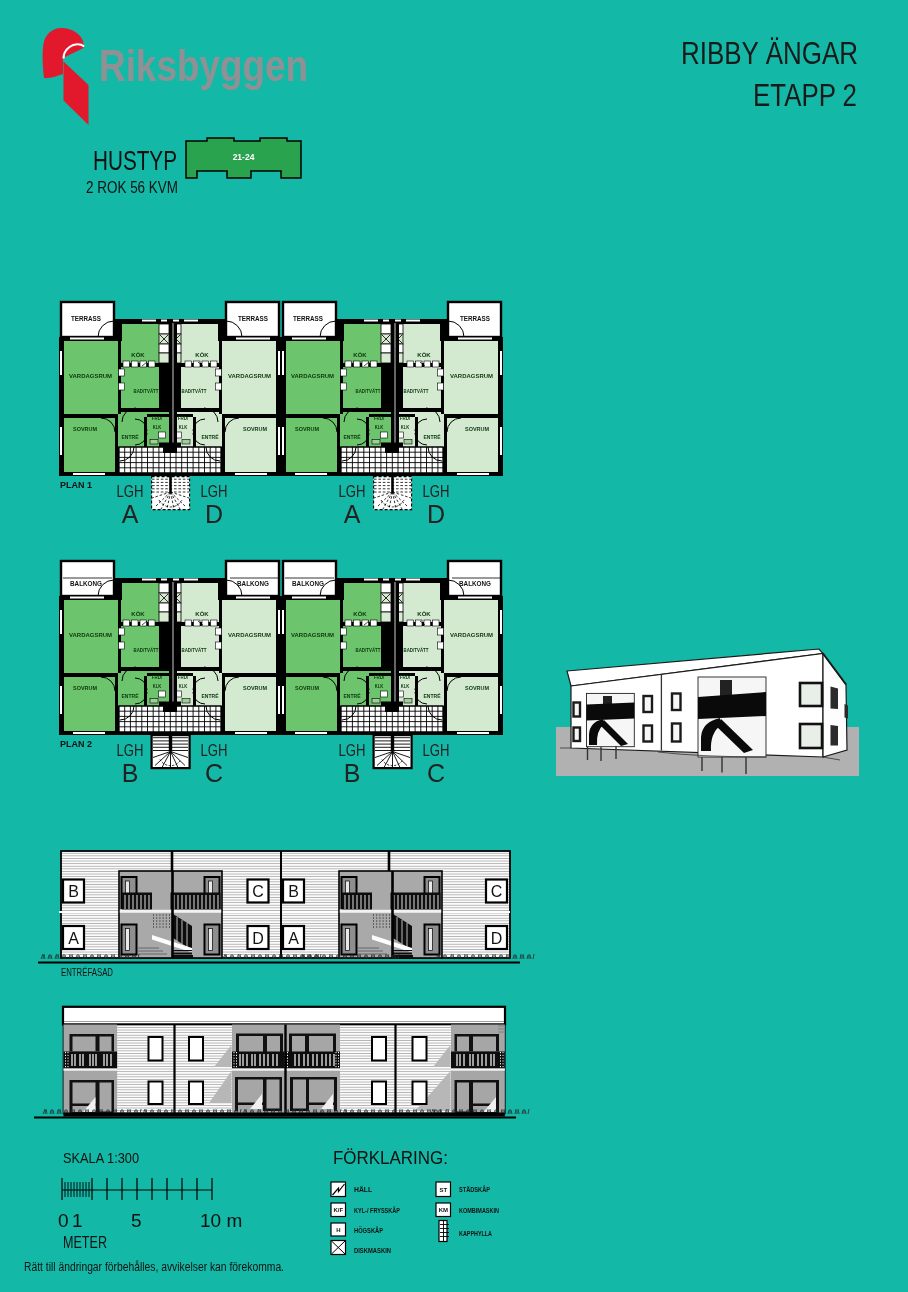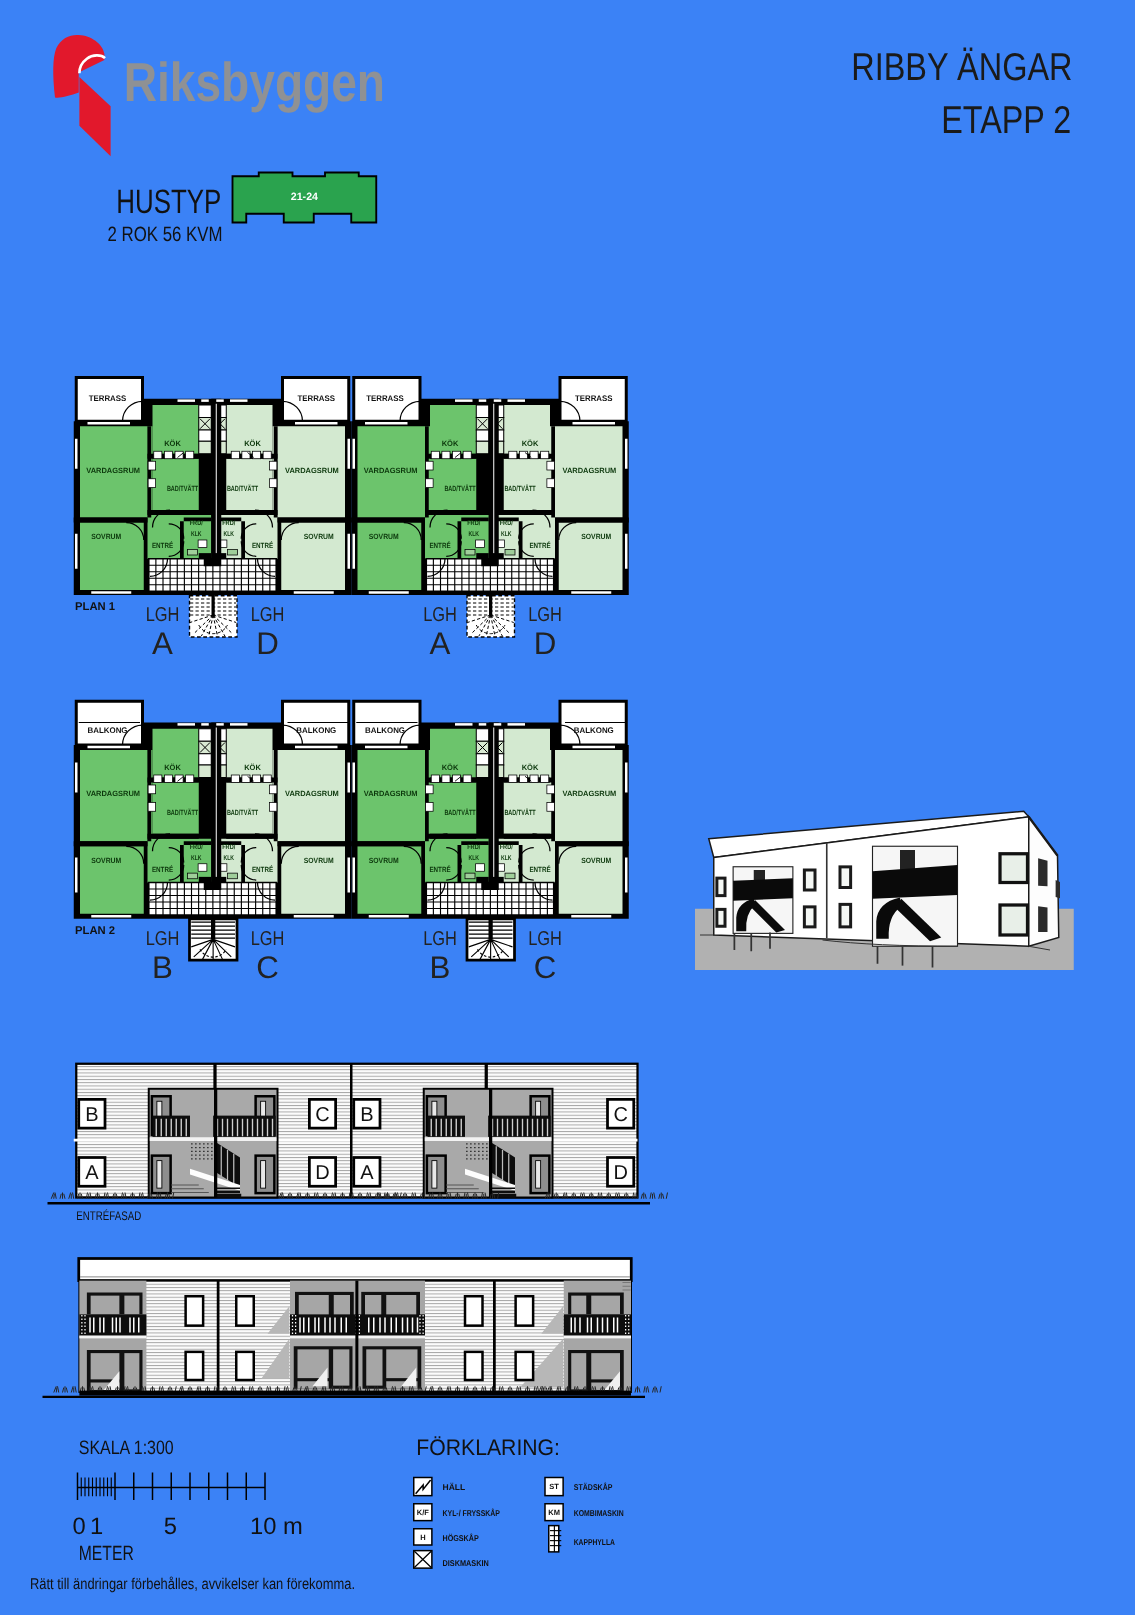--- a/index.html
+++ b/index.html
@@ -1,17 +1,17 @@
 <!DOCTYPE html>
 <html><head>
 <meta charset="utf-8">
 <style>
 html,body{margin:0;padding:0;background:#ffffff;}
 *{font-family:"Liberation Sans", sans-serif;}
-#page{position:relative;width:908px;height:1292px;background:#3b82f6;overflow:hidden;}
+#page{position:relative;width:908px;height:1292px;background:#14b8a6;overflow:hidden;}
 </style>
 </head>
 <body>
 <div id="page">
 <svg width="908" height="1292" viewBox="0 0 908 1292" xmlns="http://www.w3.org/2000/svg">
 <defs>
 
 <g id="pair">
 
   <rect x="2" y="-17" width="53" height="35" fill="#ffffff" stroke="#000" stroke-width="2.4"></rect>

